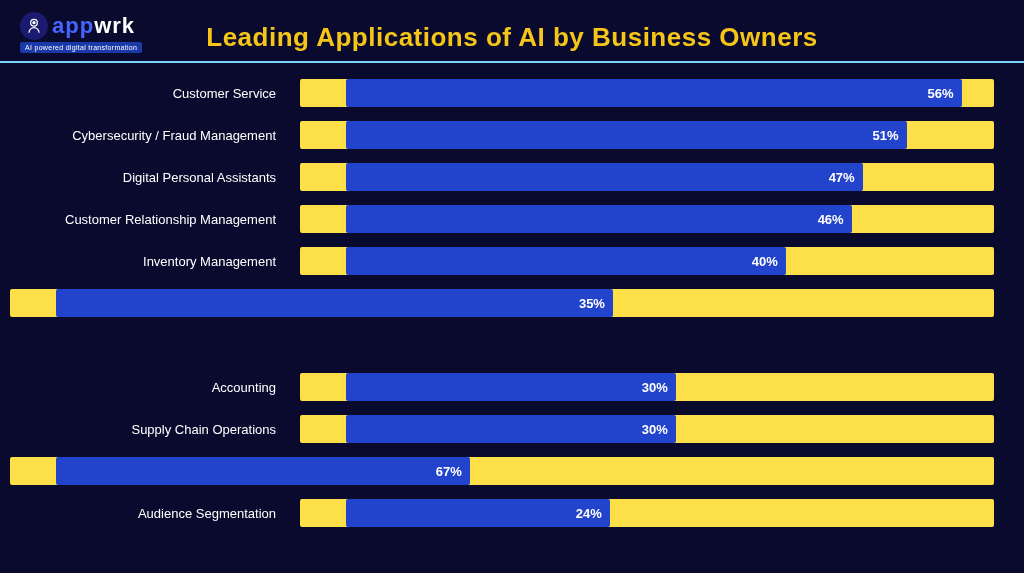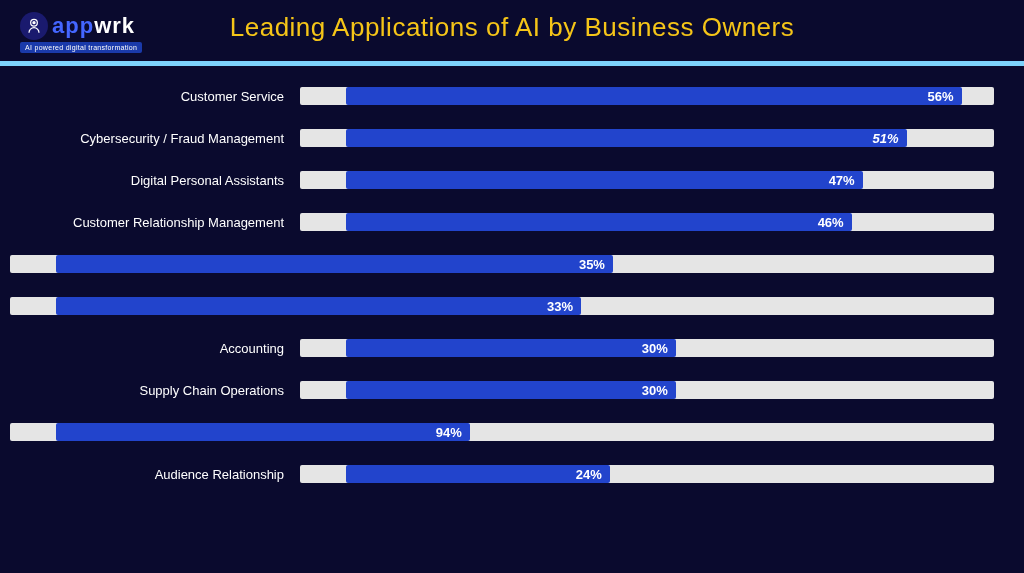--- a/index.html
+++ b/index.html
@@ -14,23 +14,23 @@
     .container {
       width: 1024px;
       height: 573px;
       background: #0a0a2e;
       padding: 0;
       position: relative;
     }
     
     .header {
       display: flex;
-      align-items: flex-start;
+      align-items: flex-end;
       padding: 12px 20px 8px 20px;
-      border-bottom: 5px solid #7dd3fc;
+      border-bottom: 2px solid #7dd3fc;
     }
     .logo-area {
       display: flex;
       flex-direction: column;
       align-items: flex-start;
       width: 140px;
     }
     .logo-text {
       display: flex;
       align-items: center;
@@ -67,47 +67,47 @@
       margin-top: 2px;
       letter-spacing: 0.3px;
     }
     .title-area {
       flex: 1;
       text-align: center;
     }
     .main-title {
       color: #f5c518;
       font-size: 26px;
-      font-weight: normal;
+      font-weight: bold;
       letter-spacing: 0.5px;
     }
     
     .chart-area {
       padding: 10px 30px 10px 10px;
       display: flex;
       flex-direction: column;
       gap: 2px;
     }
     .chart-row {
       display: flex;
       align-items: center;
       height: 40px;
     }
     .row-label {
       width: 290px;
       text-align: right;
-      padding-right: 16px;
+      padding-right: 24px;
       color: white;
       font-size: 13px;
       flex-shrink: 0;
     }
     .bar-container {
       flex: 1;
-      height: 18px;
-      background: #e5e5e5;
+      height: 28px;
+      background: #fde047;
       border-radius: 2px;
       position: relative;
       padding-left: 46px;
     }
     .bar-fill {
       height: 100%;
       background: #2244cc;
       border-radius: 2px;
       display: flex;
       align-items: center;
@@ -153,21 +153,21 @@
         <div class="row-label">Customer Service</div>
         <div class="bar-container">
           <div class="bar-fill" style="width: 95%;">
             <span class="bar-pct">56%</span>
           </div>
         </div>
       </div>
       <div class="chart-row">
         <div class="row-label">Cybersecurity / Fraud Management</div>
         <div class="bar-container">
-          <div class="bar-fill" style="width: 86.5179%; font-style: italic;">
+          <div class="bar-fill" style="width: 86.5179%;">
             <span class="bar-pct">51%</span>
           </div>
         </div>
       </div>
       <div class="chart-row">
         <div class="row-label">Digital Personal Assistants</div>
         <div class="bar-container">
           <div class="bar-fill" style="width: 79.7321%; justify-content: flex-end;">
             <span class="bar-pct">47%</span>
           </div>
@@ -175,58 +175,61 @@
       </div>
       <div class="chart-row">
         <div class="row-label">Customer Relationship Management</div>
         <div class="bar-container">
           <div class="bar-fill" style="width: 78.0357%;">
             <span class="bar-pct">46%</span>
           </div>
         </div>
       </div>
       <div class="chart-row">
+        <div class="row-label">Inventory Management</div>
+        <div class="bar-container">
+          <div class="bar-fill" style="width: 67.8571%;">
+            <span class="bar-pct">40%</span>
+          </div>
+        </div>
+      </div>
+      <div class="chart-row">
         <div class="bar-container">
           <div class="bar-fill" style="width: 59.375%;">
             <span class="bar-pct">35%</span>
           </div>
         </div>
       </div>
       <div class="chart-row">
-        <div class="bar-container">
-          <div class="bar-fill" style="width: 55.9821%;">
-            <span class="bar-pct">33%</span>
-          </div>
-        </div>
       </div>
       <div class="chart-row">
         <div class="row-label">Accounting</div>
         <div class="bar-container">
           <div class="bar-fill" style="width: 50.8929%;">
             <span class="bar-pct">30%</span>
           </div>
         </div>
       </div>
       <div class="chart-row">
         <div class="row-label">Supply Chain Operations</div>
         <div class="bar-container">
           <div class="bar-fill" style="width: 50.8929%;">
             <span class="bar-pct">30%</span>
           </div>
         </div>
       </div>
       <div class="chart-row">
         <div class="bar-container">
           <div class="bar-fill" style="width: 44.1071%;">
-            <span class="bar-pct">94%</span>
-          </div>
-        </div>
-      </div>
-      <div class="chart-row">
-        <div class="row-label">Audience Relationship</div>
+            <span class="bar-pct">67%</span>
+          </div>
+        </div>
+      </div>
+      <div class="chart-row">
+        <div class="row-label">Audience Segmentation</div>
         <div class="bar-container">
           <div class="bar-fill" style="width: 40.7143%;">
             <span class="bar-pct">24%</span>
           </div>
         </div>
       </div>
     </div>
 </div>
 
 </body></html>

